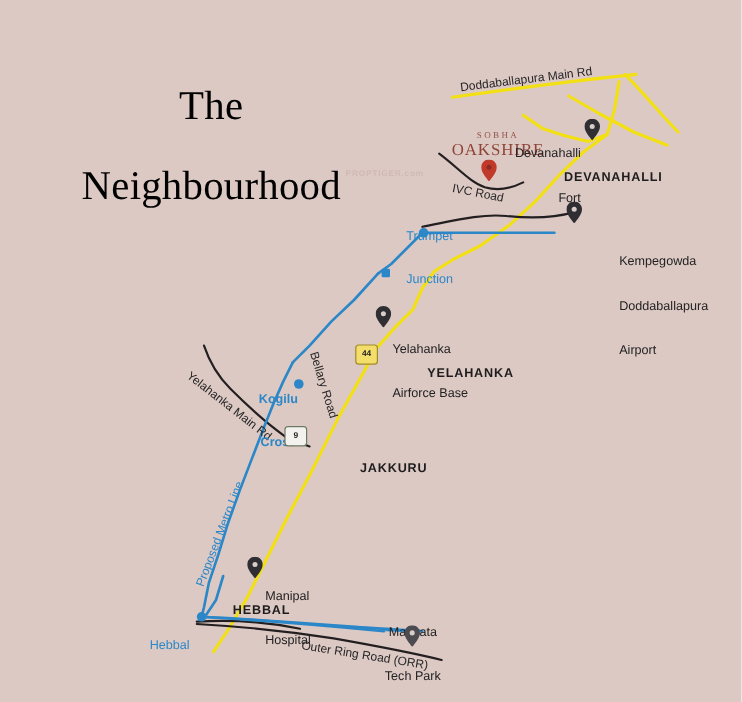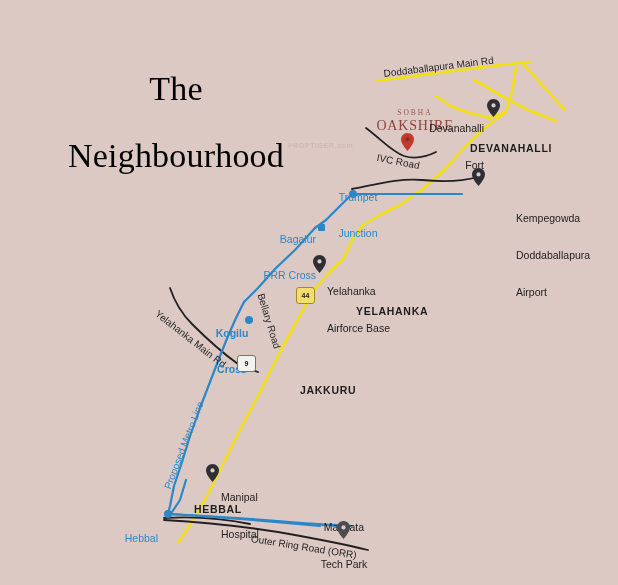--- a/index.html
+++ b/index.html
@@ -238,24 +238,20 @@
   <div class="lbl road" style="left:252px; top:533px; transform:rotate(9deg); transform-origin:left top;">Outer Ring Road (ORR)</div>
 
   <div class="lbl metro-line-name" style="left:173px; top:479px; transform:rotate(-69deg); transform-origin:left bottom;">Proposed Metro Line</div>
 
   <div class="lbl station ta-c" style="left:320px; top:167px; width:76px;">
     <div>Trumpet</div>
     <div>Junction</div>
   </div>
   <div class="stn-dot" style="left:349px; top:190px;"></div>
 
-  <div class="lbl station ta-r" style="left:250px; top:209px; width:66px;">
-    <div>Bagalur</div>
-    <div>PRR Cross</div>
-  </div>
   <div class="stn-sq" style="left:318px; top:224px;"></div>
 
   <div class="lbl station ta-c" style="left:205px; top:303px; width:54px;font-weight:bold;">
     <div>Kogilu</div>
     <div>Cross</div>
   </div>
   <div class="stn-dot" style="left:245px; top:316px;"></div>
 
   <div class="lbl station ta-r" style="left:110px; top:508px; width:48px;">
     <div>Hebbal</div>

